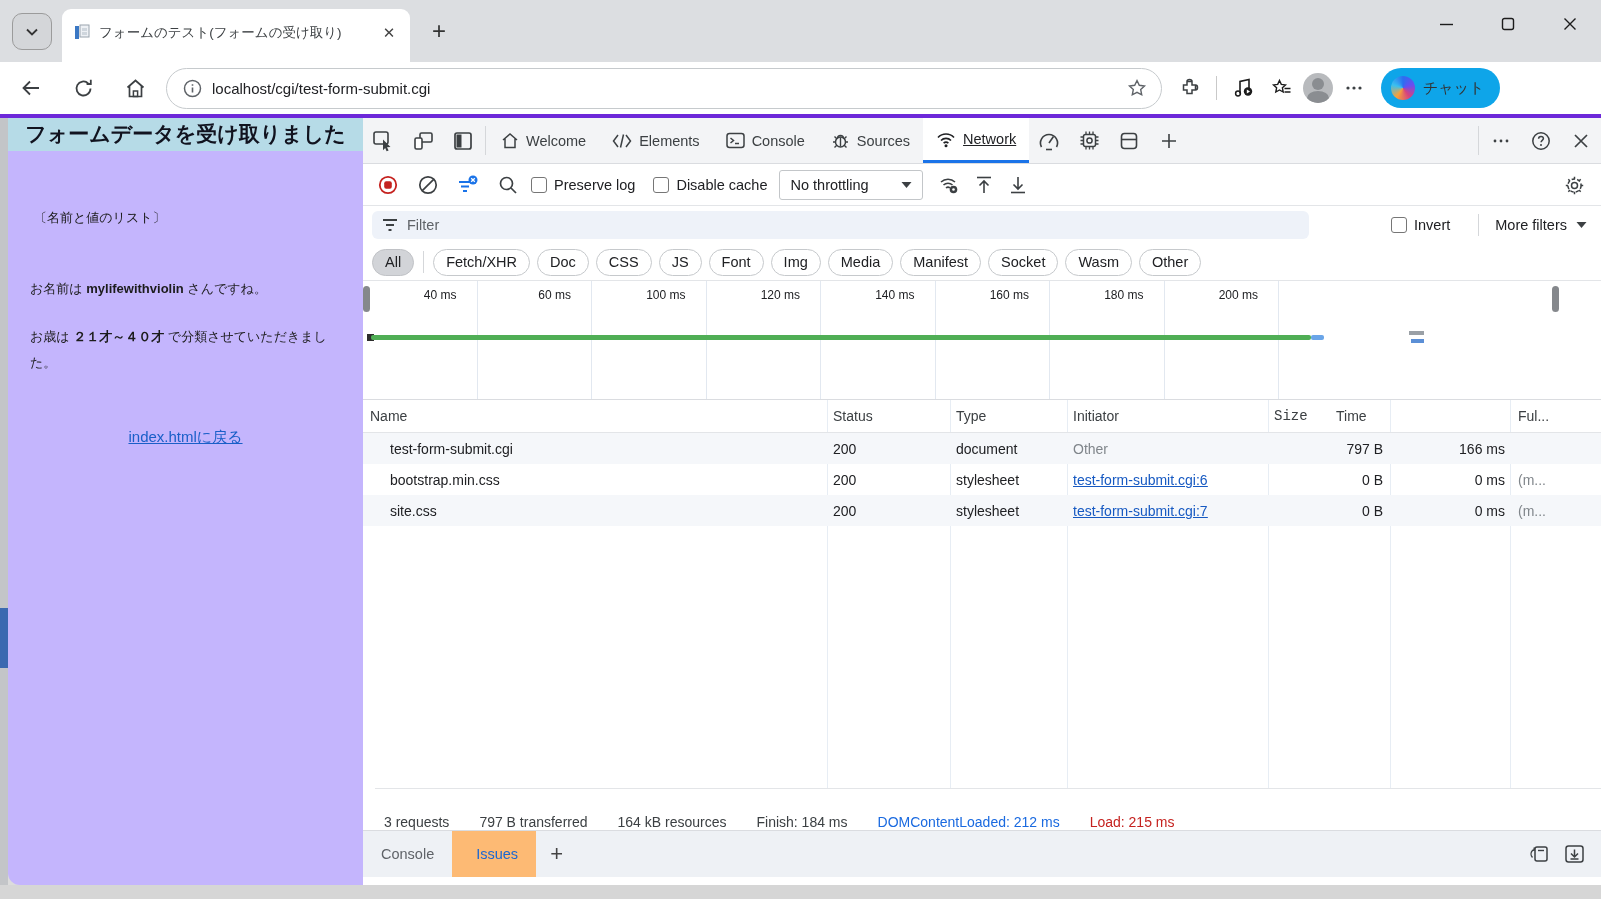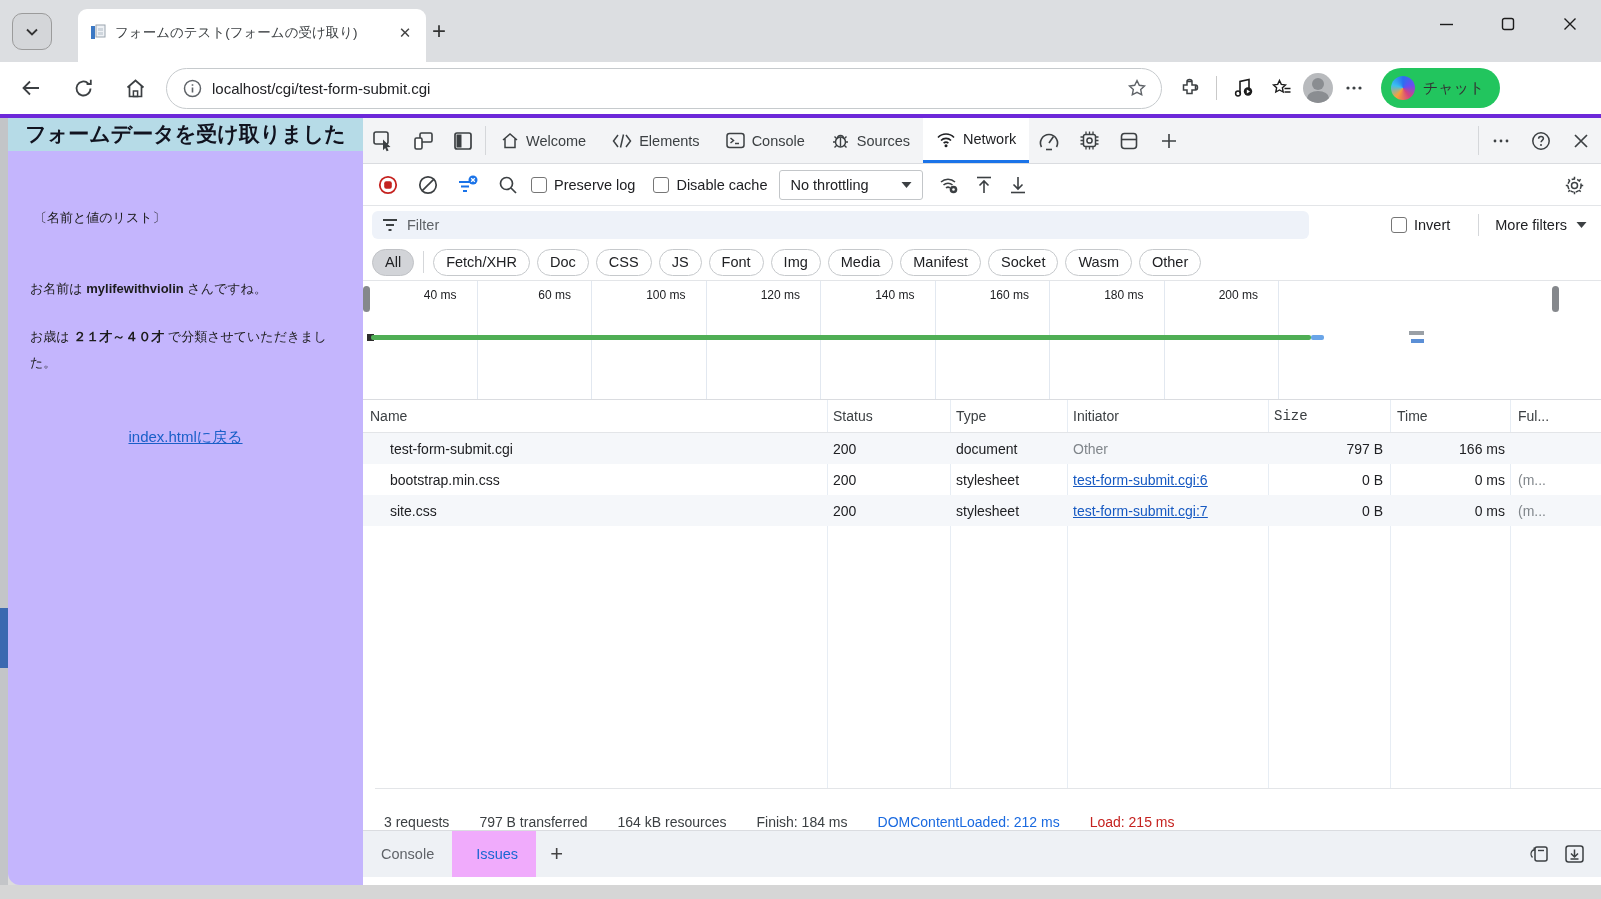--- a/index.html
+++ b/index.html
@@ -3,38 +3,38 @@
 <meta charset="utf-8">
 <style>
   * { margin:0; padding:0; box-sizing:border-box; }
   html,body { width:1601px; height:899px; overflow:hidden; }
   body { font-family:"Liberation Sans","DejaVu Sans",sans-serif; font-size:13px; color:#202124; background:#d6d6d6; }
   .window { position:relative; width:1601px; height:899px; background:#dcdcdc; overflow:hidden; }
 
   
   .titlebar { position:absolute; left:0; top:0; width:1601px; height:62px; background:#dcdee1; }
   .tab-chevron-btn { position:absolute; left:12px; top:13px; width:40px; height:37px; border:1px solid #9b9b9b; border-radius:10px; background:#d4d6d9; display:flex; align-items:center; justify-content:center; cursor:pointer; }
-  .tab { position:absolute; left:62px; top:9px; width:348px; height:53px; background:#fff; border-radius:9px 9px 0 0; display:flex; align-items:center; padding:0 10px 6px 12px; gap:8px;margin-left:16px; }
+  .tab { position:absolute; left:62px; top:9px; width:348px; height:53px; background:#fff; border-radius:9px 9px 0 0; display:flex; align-items:center; padding:0 10px 6px 12px; gap:8px; }
   .tab-title { flex:1; font-size:13.5px; color:#3c4043; white-space:nowrap; overflow:hidden; }
   .tab-close { width:22px; height:22px; display:flex; align-items:center; justify-content:center; font-size:15px; color:#444; border-radius:4px; cursor:pointer; }
   .newtab { position:absolute; left:424px; top:16px; width:30px; height:30px; display:flex; align-items:center; justify-content:center; font-size:24px; font-weight:300; color:#333; cursor:pointer; }
   .win-controls { position:absolute; right:0; top:0; height:48px; display:flex; }
   .win-btn { width:62px; height:48px; display:flex; align-items:center; justify-content:center; cursor:pointer; }
 
   
   .toolbar { position:absolute; left:0; top:62px; width:1601px; height:56px; background:#ffffff; border-bottom:4px solid #6d28d9; display:flex; align-items:center; }
   .nav-ic { width:34px; height:34px; display:flex; align-items:center; justify-content:center; border-radius:6px; cursor:pointer; flex:none; }
   .urlbar { margin-left:14px; width:996px; height:41px; border:1px solid #c6cacd; border-radius:21px; background:#fff; display:flex; align-items:center; padding:0 14px 0 16px; gap:10px; }
   .urlbar .url-text { flex:1; font-size:15px; color:#202124; }
   .tb-right { display:flex; align-items:center; margin-left:10px; gap:4px; }
   .tb-divider { width:1px; height:24px; background:#c9c9c9; margin:0 6px; }
   .avatar { width:30px; height:30px; border-radius:50%; background:#b8babd; position:relative; overflow:hidden; cursor:pointer; }
   .avatar:before { content:""; position:absolute; left:9px; top:5px; width:12px; height:12px; border-radius:50%; background:#8a8d91; }
   .avatar:after { content:""; position:absolute; left:4px; top:18px; width:22px; height:14px; border-radius:50%; background:#8a8d91; }
-  .copilot-pill { height:40px; border-radius:20px; background:#22c55e; display:flex; align-items:center; gap:8px; padding:0 16px 0 10px; margin-left:6px; cursor:pointer; }
+  .copilot-pill { height:40px; border-radius:20px; background:#0ea5e9; display:flex; align-items:center; gap:8px; padding:0 16px 0 10px; margin-left:6px; cursor:pointer; }
   .copilot-orb { width:24px; height:24px; border-radius:50%; background:conic-gradient(#2b6ff0,#6a4df0,#d6437e,#f6a13c,#39c0f0,#2b6ff0); }
   .copilot-label { font-size:15px; color:#333; }
 
   
   .left-strip { position:absolute; left:0; top:118px; width:8px; height:781px; background:#c3c5c8; }
   .strip-marker { position:absolute; left:0; top:490px; width:8px; height:60px; background:#3b69b0; }
   .page { position:absolute; left:8px; top:118px; width:355px; height:767px; background:#c4b5fd; border-radius:0 0 0 12px; overflow:hidden; }
   .page-heading { height:33px; background:#b6dbe7; color:#11131f; font-size:21px; font-weight:bold; text-align:center; line-height:32px; white-space:nowrap; }
   .mono-block { margin:55px 0 0 26px; font-family:"DejaVu Sans Mono","Liberation Mono",monospace; font-size:13px; line-height:23.5px; color:#1c1c1c; }
   .page p { margin:0 22px; font-size:13px; line-height:26px; color:#1c1c1c; }
@@ -43,21 +43,21 @@
   .back-link-wrap { text-align:center; margin-top:52px; }
   .back-link { color:#1a5fc8; text-decoration:underline; font-size:15px; cursor:pointer; }
 
   
   .devtools { position:absolute; left:363px; top:118px; width:1238px; height:767px; background:#fff; }
 
   .dt-tabbar { position:absolute; left:0; top:0; width:1238px; height:46px; background:#f3f4f6; border-bottom:1px solid #dadce0; display:flex; align-items:stretch; }
   .dt-icbtn { width:40px; display:flex; align-items:center; justify-content:center; cursor:pointer; flex:none; }
   .dt-vdiv { width:1px; background:#d5d7da; margin:8px 2px; }
   .dt-tab { display:flex; align-items:center; gap:7px; padding:0 13px; font-size:14.5px; color:#3c4043; cursor:pointer; white-space:nowrap; }
-  .dt-tab.active { background:#fff; border-bottom:3px solid #1a73e8; color:#202124; }
+  .dt-tab.active { background:#fff; border-bottom:3px solid #1a73e8; color:#202124;text-decoration:underline; }
   .dt-tabbar-right { margin-left:auto; display:flex; align-items:stretch; }
 
   .net-toolbar { position:absolute; left:0; top:46px; width:1238px; height:42px; background:#fff; border-bottom:1px solid #e3e5e8; display:flex; align-items:center; padding-left:8px; }
   .ntb-ic { width:34px; height:30px; display:flex; align-items:center; justify-content:center; cursor:pointer; flex:none; }
   .chk-wrap { display:flex; align-items:center; gap:7px; margin:0 12px 0 6px; cursor:pointer; }
   .chk { width:16px; height:16px; border:1px solid #767676; border-radius:3px; background:#fff; flex:none; }
   .chk-label { font-size:14.5px; color:#202124; white-space:nowrap; }
   .throttle-select { width:144px; height:30px; border:1px solid #c3c6c9; border-radius:3px; background:#fff; display:flex; align-items:center; justify-content:space-between; padding:0 10px; font-size:14.5px; cursor:pointer; }
   .gear-right { position:absolute; right:10px; top:6px; }
 
@@ -96,21 +96,21 @@
   .init-link { color:#1659c2; text-decoration:underline; cursor:pointer; }
   .init-other { color:#80868b; }
   .ful-cell { color:#80868b; }
 
   .summary-bar { position:absolute; left:12px; top:670px; width:1238px; height:42px; border-top:1px solid #e3e5e8; display:flex; align-items:flex-end; gap:30px; padding-left:9px; font-size:14px; color:#3c4043; background:#fff; }
   .sum-blue { color:#1a6ae0; }
   .sum-red { color:#c5221f; }
 
   .drawer { position:absolute; left:0; top:712px; width:1238px; height:47px; background:#eef1f5; border-top:1px solid #dadce0; display:flex; align-items:stretch; }
   .drawer-tab { display:flex; align-items:center; padding:0 18px; font-size:14.5px; color:#5f6368; cursor:pointer; }
-  .drawer-tab.active { background:#f0abfc; color:#1a67d2;padding-left:24px; }
+  .drawer-tab.active { background:#fdba74; color:#1a67d2;padding-left:24px; }
   .drawer-plus { display:flex; align-items:center; padding:0 14px; font-size:22px; font-weight:300; color:#444; cursor:pointer; }
   .drawer-right { margin-left:auto; display:flex; align-items:center; gap:14px; padding-right:16px; }
 
   .bottom-strip { position:absolute; left:0; top:885px; width:1601px; height:14px; background:#d6d6d6; }
 
   svg.ic { display:block; }
 </style>
 </head>
 <body>
 
@@ -491,21 +491,21 @@
         <div class="col-line" style="left: 704px;"></div>
         <div class="col-line" style="left: 905px;"></div>
         <div class="col-line" style="left: 1027px;"></div>
         <div class="col-line" style="left: 1147px;"></div>
         <div class="grid-hrow">
           <div class="gcell hcell" style="left: 0px; width: 464px; padding-left: 7px;">Name</div>
           <div class="gcell hcell" style="left: 464px; width: 123px; padding-left: 6px;">Status</div>
           <div class="gcell hcell" style="left: 587px; width: 117px; padding-left: 6px;">Type</div>
           <div class="gcell hcell" style="left: 704px; width: 201px; padding-left: 6px;">Initiator</div>
           <div class="gcell hcell" style="left: 905px; width: 122px; padding-left: 6px; font-family: Liberation Mono, monospace;">Size</div>
-          <div class="gcell hcell" style="left: 1027px; width: 120px; padding-left: 7px;">Time</div>
+          <div class="gcell hcell" style="left: 966px; width: 120px; padding-left: 7px;">Time</div>
           <div class="gcell hcell" style="left: 1147px; width: 91px; padding-left: 8px;">Ful...</div>
         </div>
         <div class="grid-row odd" style="top: 33px;">
           <div class="gcell " style="left: 0px; width: 464px; padding-left: 27px;">
             <span class="">test-form-submit.cgi</span>
           </div>
           <div class="gcell " style="left: 464px; width: 123px; padding-left: 6px;">
             <span class="">200</span>
           </div>
           <div class="gcell " style="left: 587px; width: 117px; padding-left: 6px;">

